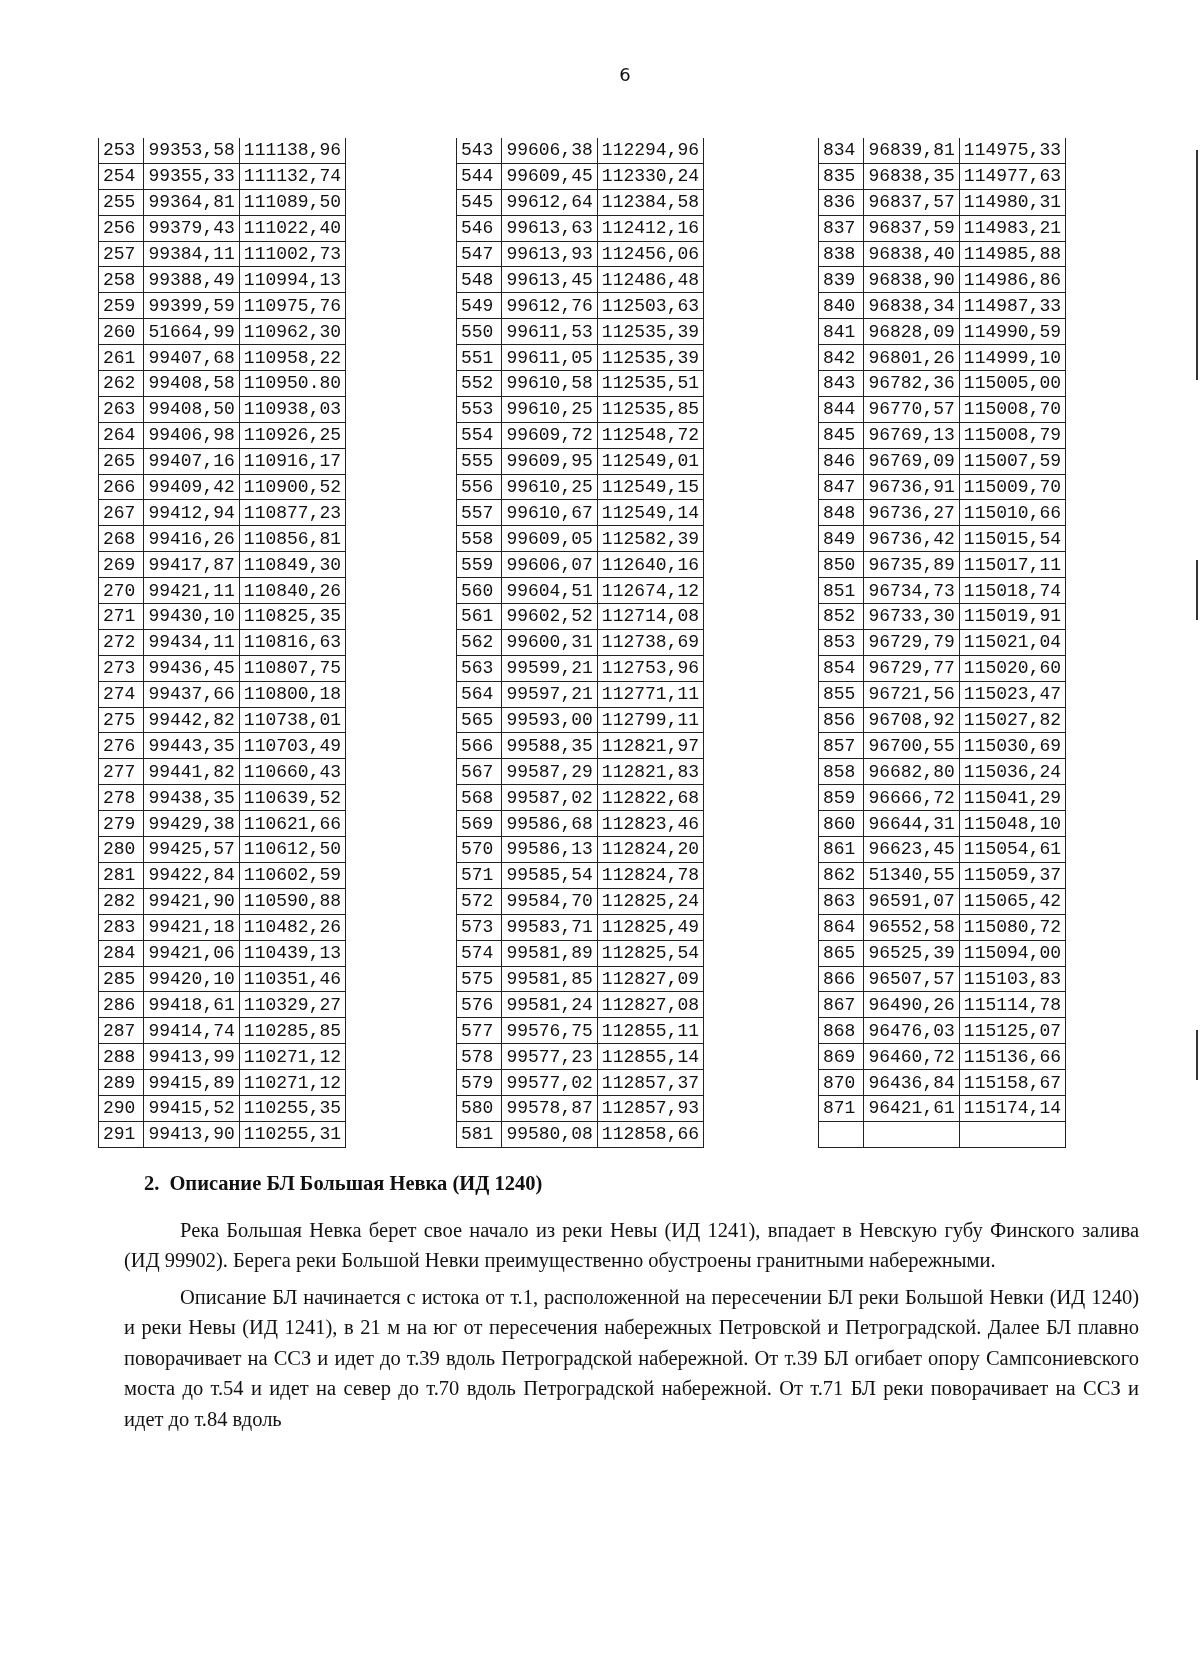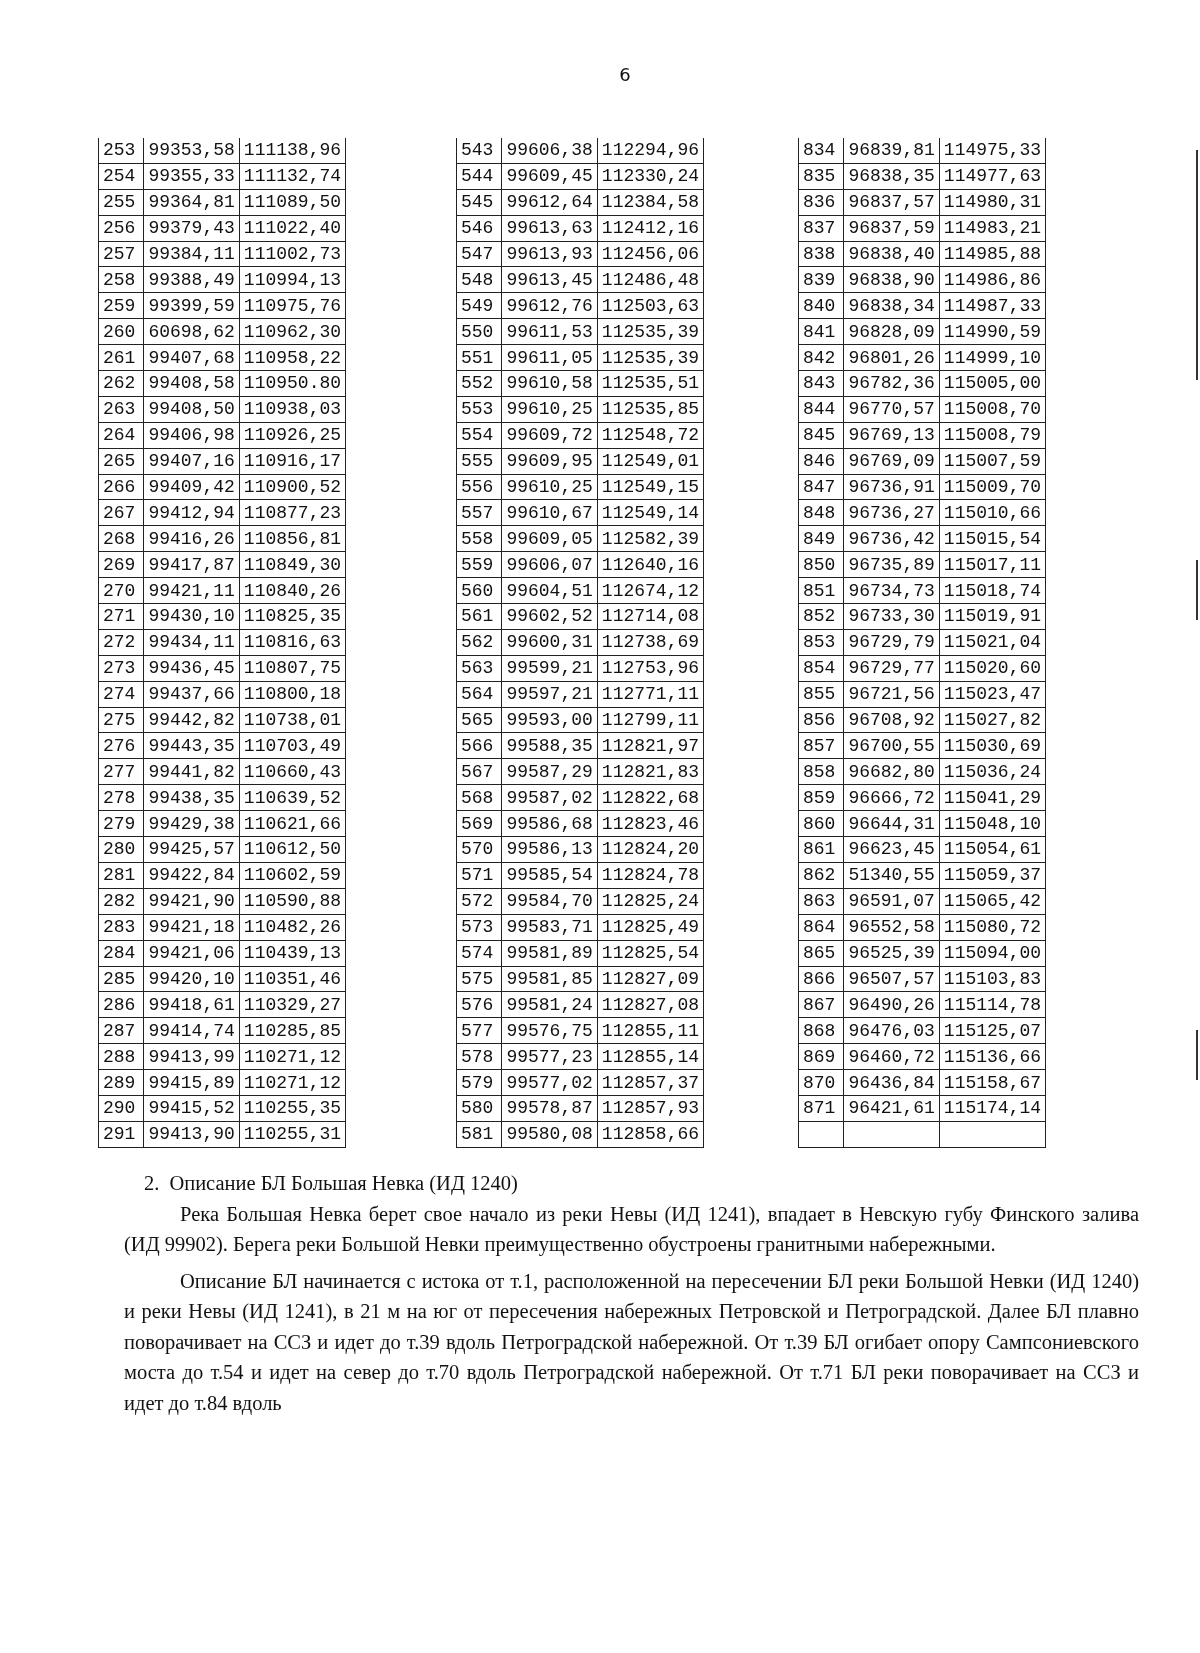--- a/index.html
+++ b/index.html
@@ -19,28 +19,28 @@
   table.coords td {
     border: 1.5px solid #222; height: 24.9px; padding: 0 8px 0 4px;
     text-align: right; line-height: 22px; white-space: nowrap;
   }
   table.coords td.num { width: 100px; }
   table.coords td.x { width: 88px; text-align: center; padding: 0 4px; }
   table.coords td.y { width: 96px; text-align: center; padding: 0 4px; }
   table.coords tr:first-child td { border-top: none; }
   #t1 { left: 0; }
   #t2 { left: 358px; padding-left: 18px; }
-  #t3 { left: 700px; padding-left: 36px; }
+  #t3 { left: 720px; padding-left: 36px; }
 
   .text-block {
     position: absolute; top: 1168px; left: 124px; width: 1015px;
     font-family: "Liberation Serif", serif; font-size: 20.5px; line-height: 30.5px;
     text-align: justify;
   }
-  .section-title { font-weight: normal; margin: 0 0 0 20px; }
+  .section-title { font-weight: bold; margin: 0 0 16px 20px; }
   .section-title .n { margin-right: 10px; }
   .para { margin: 0; text-indent: 56px; }
   .para + .para { margin-top: 6px; }
 
   .edge-mark {
     position: absolute; right: 2px; width: 2px; background: #333;
   }
 </style>
 </head>
 <body>
@@ -80,21 +80,21 @@
           <td class="x">99388,49</td>
           <td class="y">110994,13</td>
         </tr>
         <tr>
           <td class="num">259</td>
           <td class="x">99399,59</td>
           <td class="y">110975,76</td>
         </tr>
         <tr>
           <td class="num">260</td>
-          <td class="x">60698,62</td>
+          <td class="x">51664,99</td>
           <td class="y">110962,30</td>
         </tr>
         <tr>
           <td class="num">261</td>
           <td class="x">99407,68</td>
           <td class="y">110958,22</td>
         </tr>
         <tr>
           <td class="num">262</td>
           <td class="x">99408,58</td>

